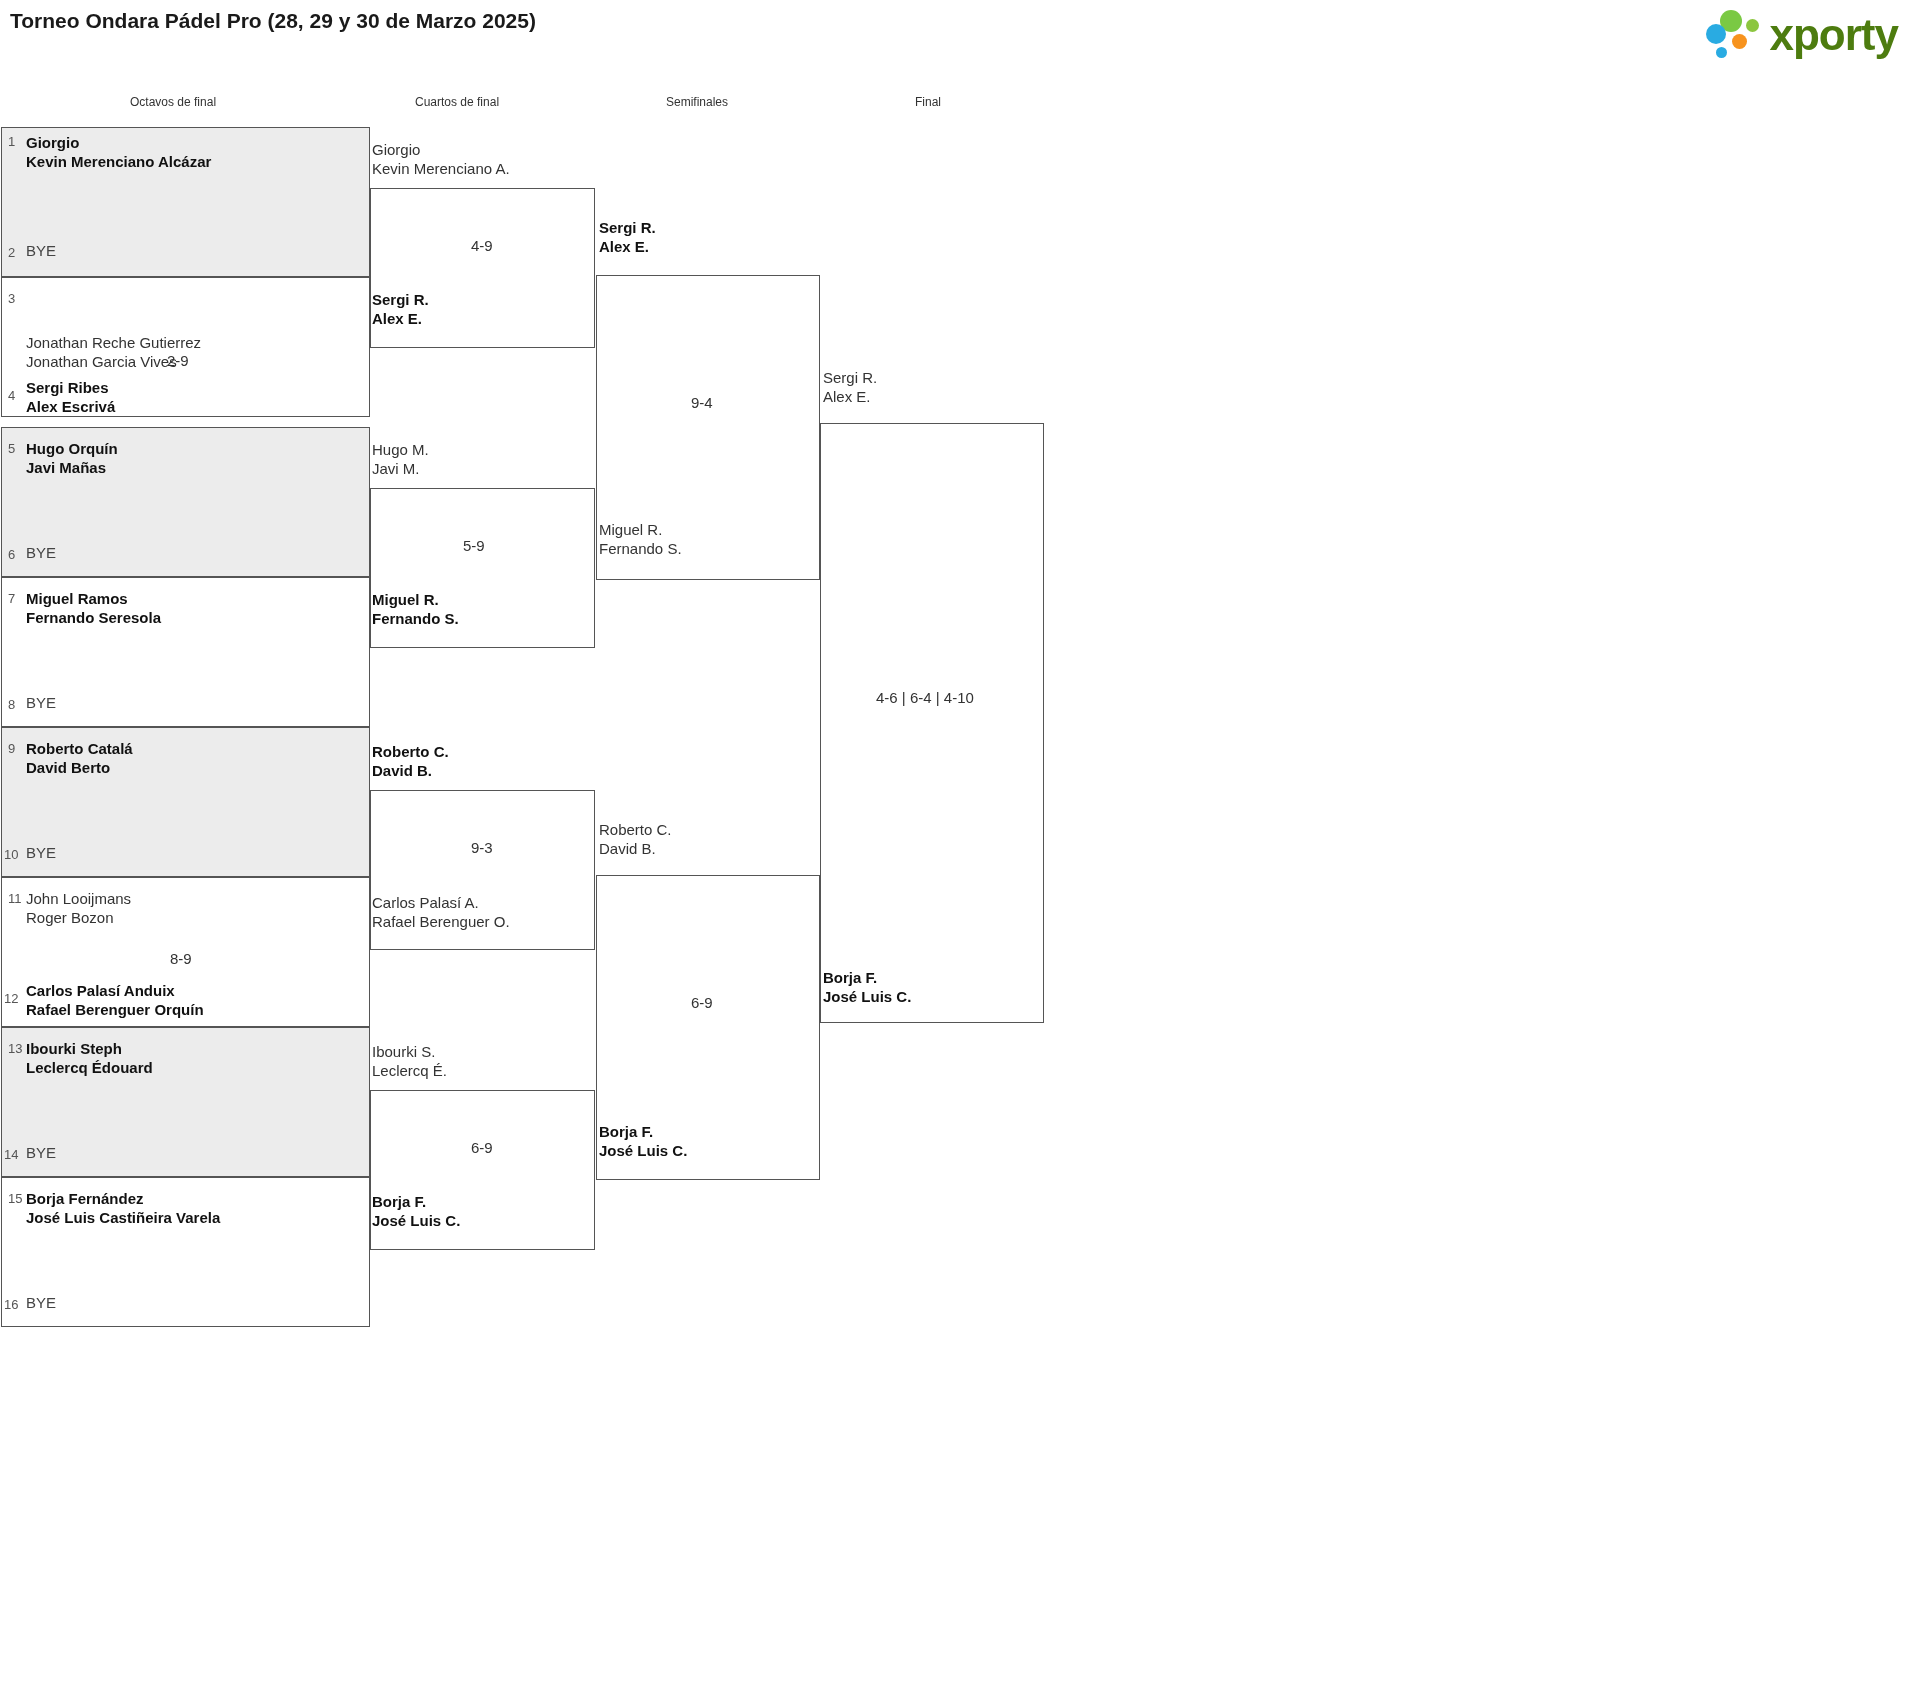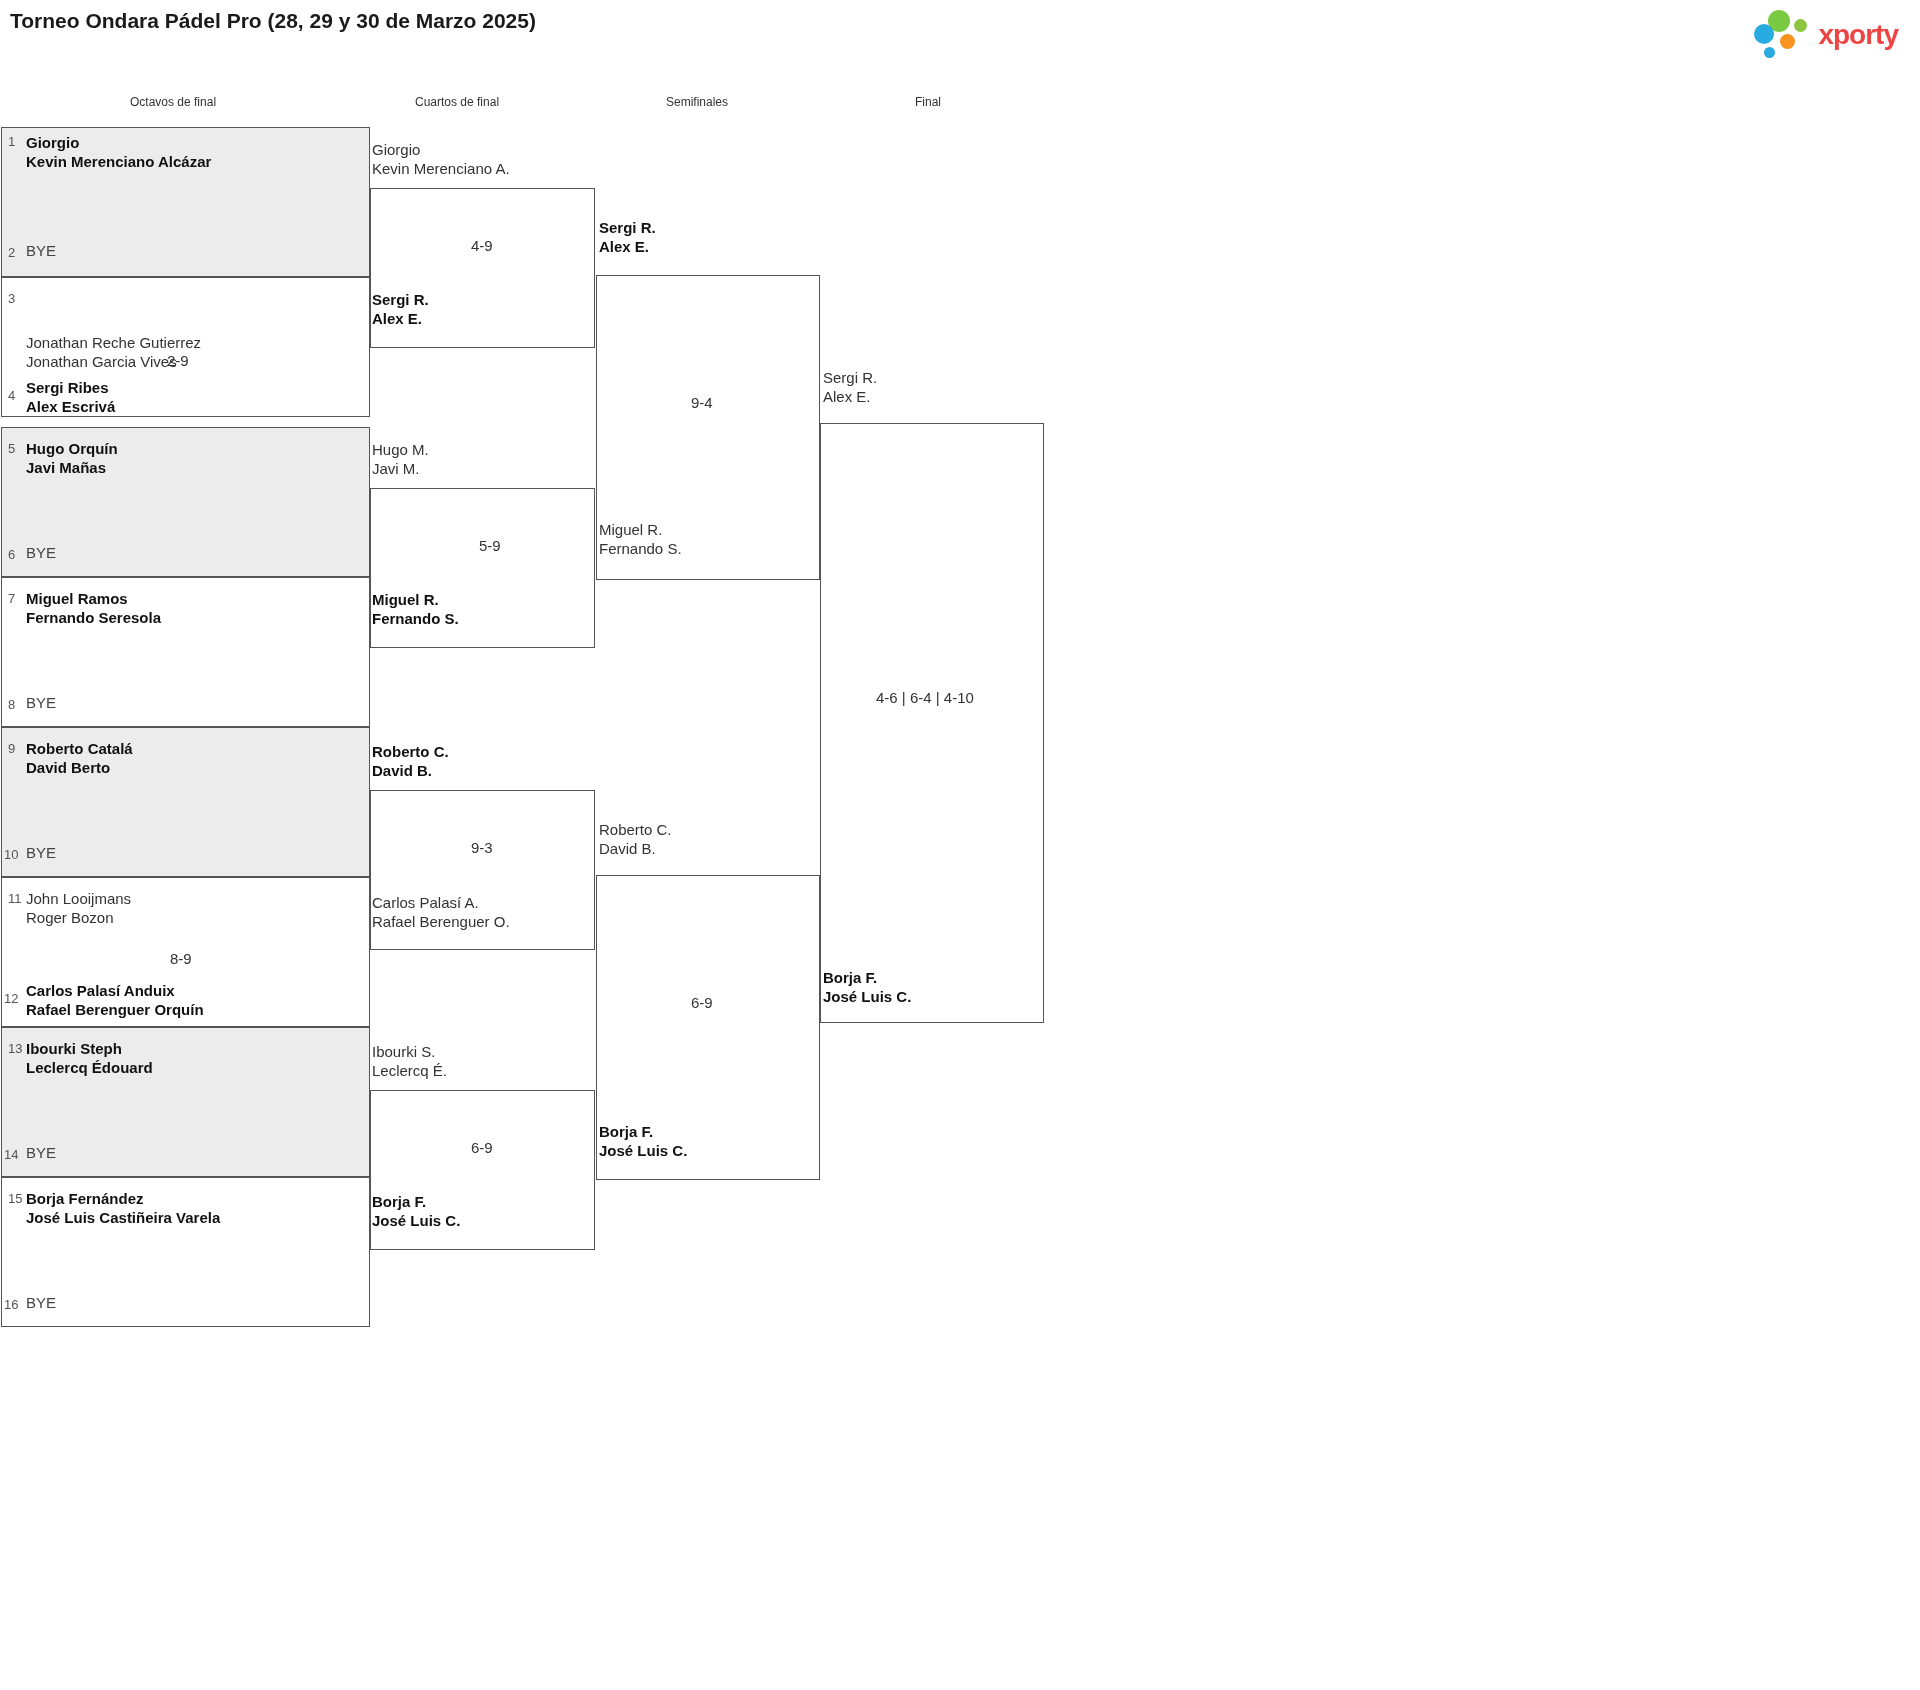--- a/index.html
+++ b/index.html
@@ -47,23 +47,23 @@
     position: absolute;
     border-radius: 50%;
     display: block;
   }
   .dot-green-big { width: 22px; height: 22px; background: #7ac943; left: 14px; top: 0px; }
   .dot-green-sm  { width: 13px; height: 13px; background: #8cc63f; left: 40px; top: 9px; }
   .dot-blue-big  { width: 20px; height: 20px; background: #29abe2; left: 0px;  top: 14px; }
   .dot-orange    { width: 15px; height: 15px; background: #f7931e; left: 26px; top: 24px; }
   .dot-blue-sm   { width: 11px; height: 11px; background: #29abe2; left: 10px; top: 37px; }
   .logo-text {
-    font-size: 28px;
+    font-size: 44px;
     font-weight: bold;
-    color: #ef4444;
+    color: #4d7c0f;
     letter-spacing: -1px;
     line-height: 44px;
   }
 
   
   .round-head {
     position: absolute;
     font-size: 12px;
     color: #333;
     white-space: nowrap;
@@ -229,21 +229,21 @@
   <div class="team bold" style="left:372px; top:290px;">
     <span>Sergi R.</span>
     <span class="l2">Alex E.</span>
   </div>
 
   <div class="team plain" style="left:372px; top:440px;">
     <span>Hugo M.</span>
     <span class="l2">Javi M.</span>
   </div>
   <div class="box" style="left:370px; top:488px; width:225px; height:160px;">
-    <div class="score" style="left:108px; top:48px;">5-9</div>
+    <div class="score" style="left:92px; top:48px;">5-9</div>
   </div>
   <div class="team bold" style="left:372px; top:590px;">
     <span>Miguel R.</span>
     <span class="l2">Fernando S.</span>
   </div>
 
   <div class="team bold" style="left:372px; top:742px;">
     <span>Roberto C.</span>
     <span class="l2">David B.</span>
   </div>

